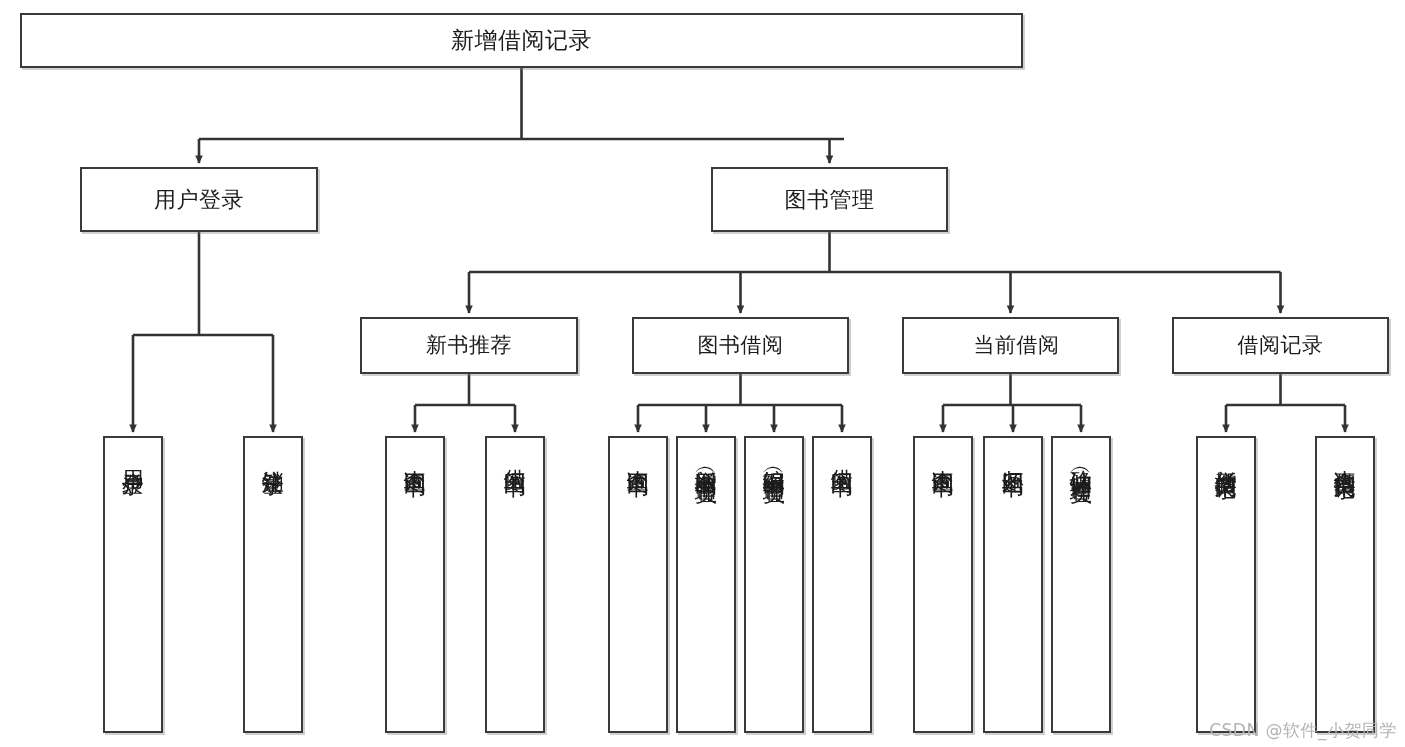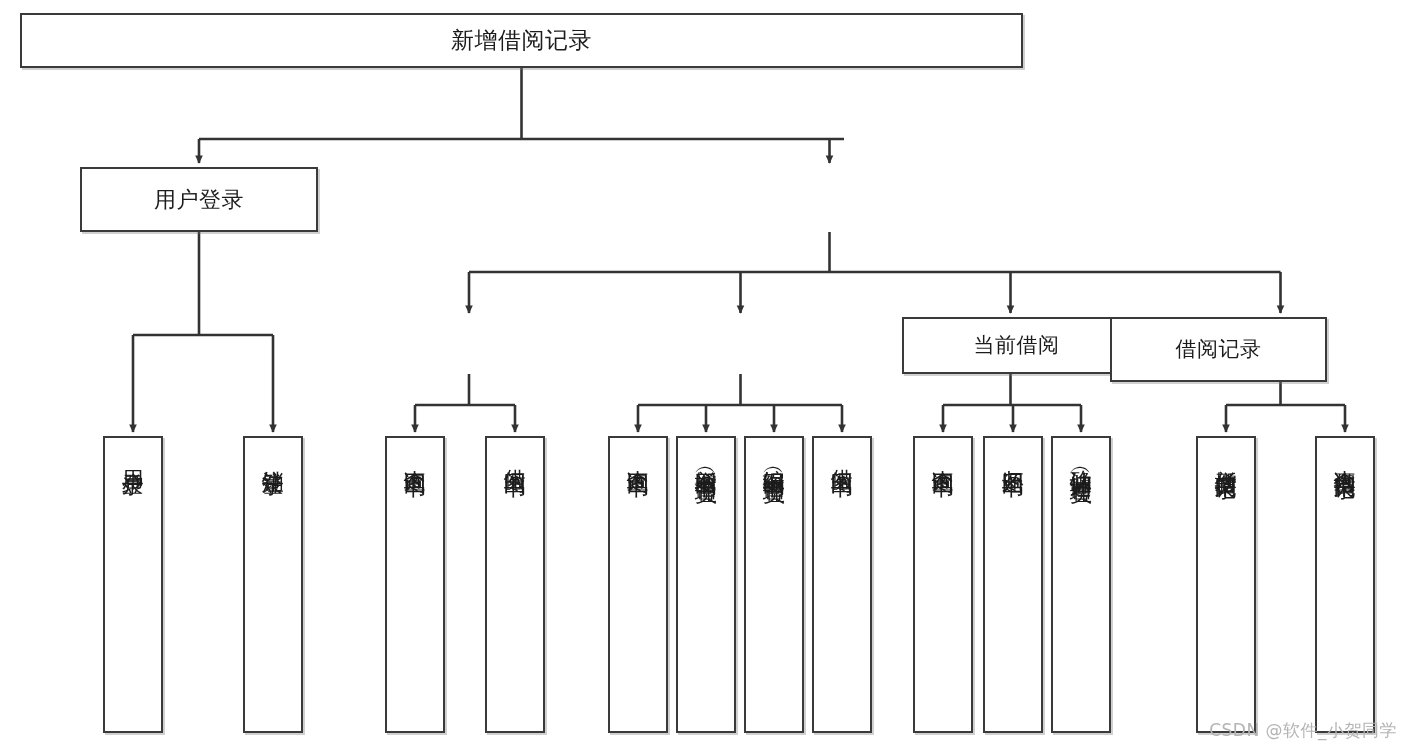--- a/index.html
+++ b/index.html
@@ -122,25 +122,34 @@
     </g>
   </svg>
 
   <div class="node root" id="node-root" style="left: 20px; top: 13px; width: 1003px; height: 55px;">
     <span class="lbl">新增借阅记录</span>
   </div>
 
   <div class="node lvl1" id="node-l1-0" style="left: 80px; top: 167px; width: 238px; height: 65px;">
     <span class="lbl">用户登录</span>
   </div>
+  <div class="node lvl1" id="node-l1-1" style="left: 711px; top: 167px; width: 237px; height: 65px;">
+    <span class="lbl">图书管理</span>
+  </div>
 
+  <div class="node lvl2" id="node-l2-0" style="left: 360px; top: 317px; width: 218px; height: 57px;">
+    <span class="lbl">新书推荐</span>
+  </div>
+  <div class="node lvl2" id="node-l2-1" style="left: 632px; top: 317px; width: 217px; height: 57px;">
+    <span class="lbl">图书借阅</span>
+  </div>
   <div class="node lvl2" id="node-l2-2" style="left: 902px; top: 317px; width: 217px; height: 57px; padding-left: 12px;">
     <span class="lbl">当前借阅</span>
   </div>
-  <div class="node lvl2" id="node-l2-3" style="left: 1110px; top: 317px; width: 217px; height: 65px;">
+  <div class="node lvl2" id="node-l2-3" style="left: 1172px; top: 317px; width: 217px; height: 57px;">
     <span class="lbl">借阅记录</span>
   </div>
 
   <div class="node leaf" id="node-leaf-0" style="left: 103px; top: 436px; width: 60px; height: 297px;">
     <span class="lbl">用户登录</span>
   </div>
   <div class="node leaf" id="node-leaf-1" style="left: 243px; top: 436px; width: 60px; height: 297px;">
     <span class="lbl">注销登录</span>
   </div>
   <div class="node leaf" id="node-leaf-2" style="left: 385px; top: 436px; width: 60px; height: 297px;">

